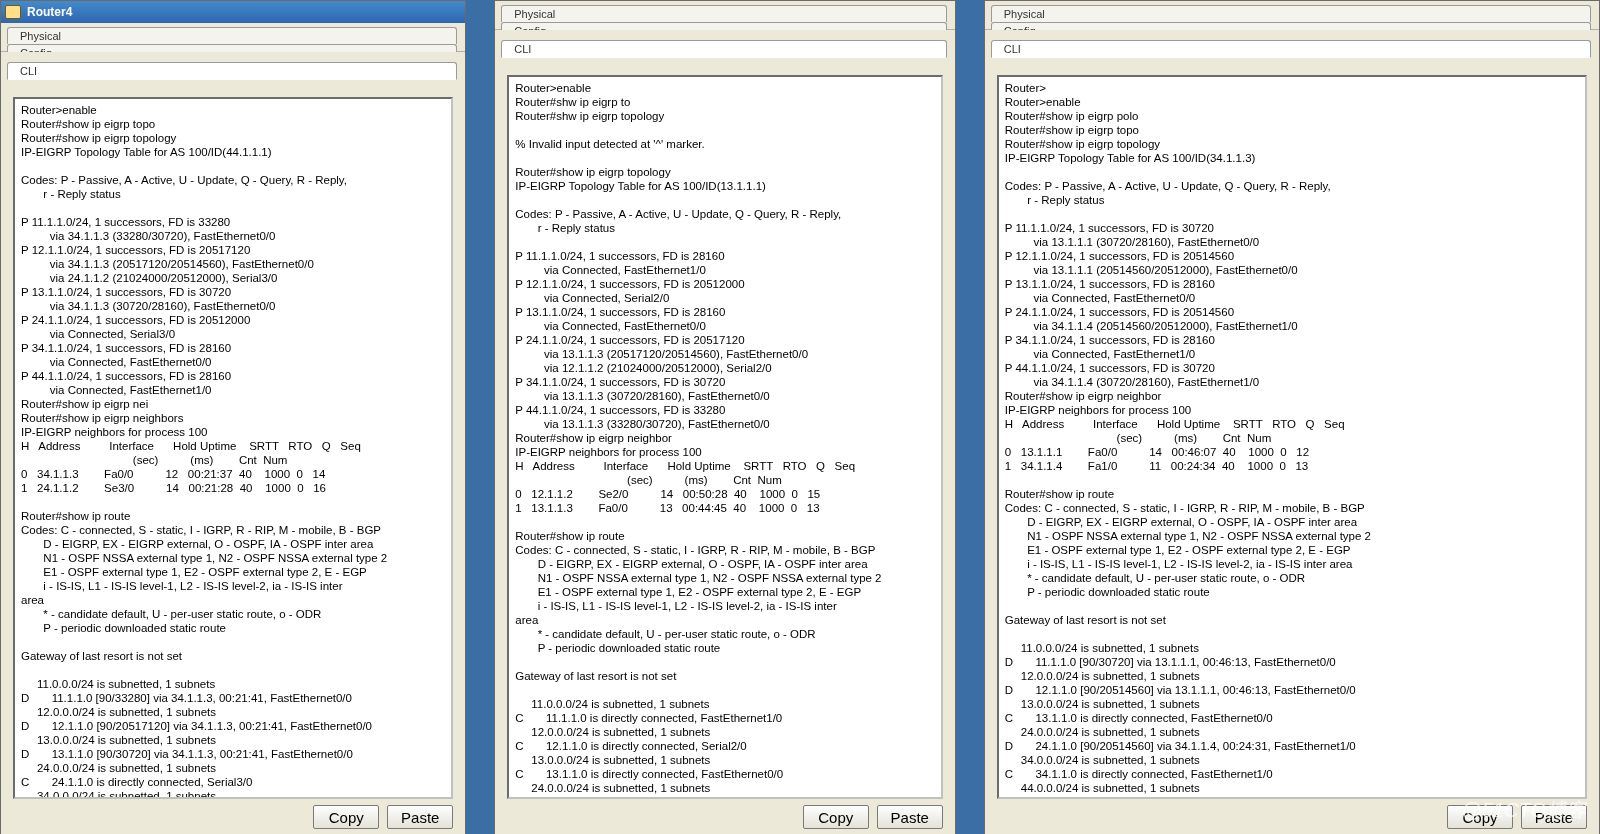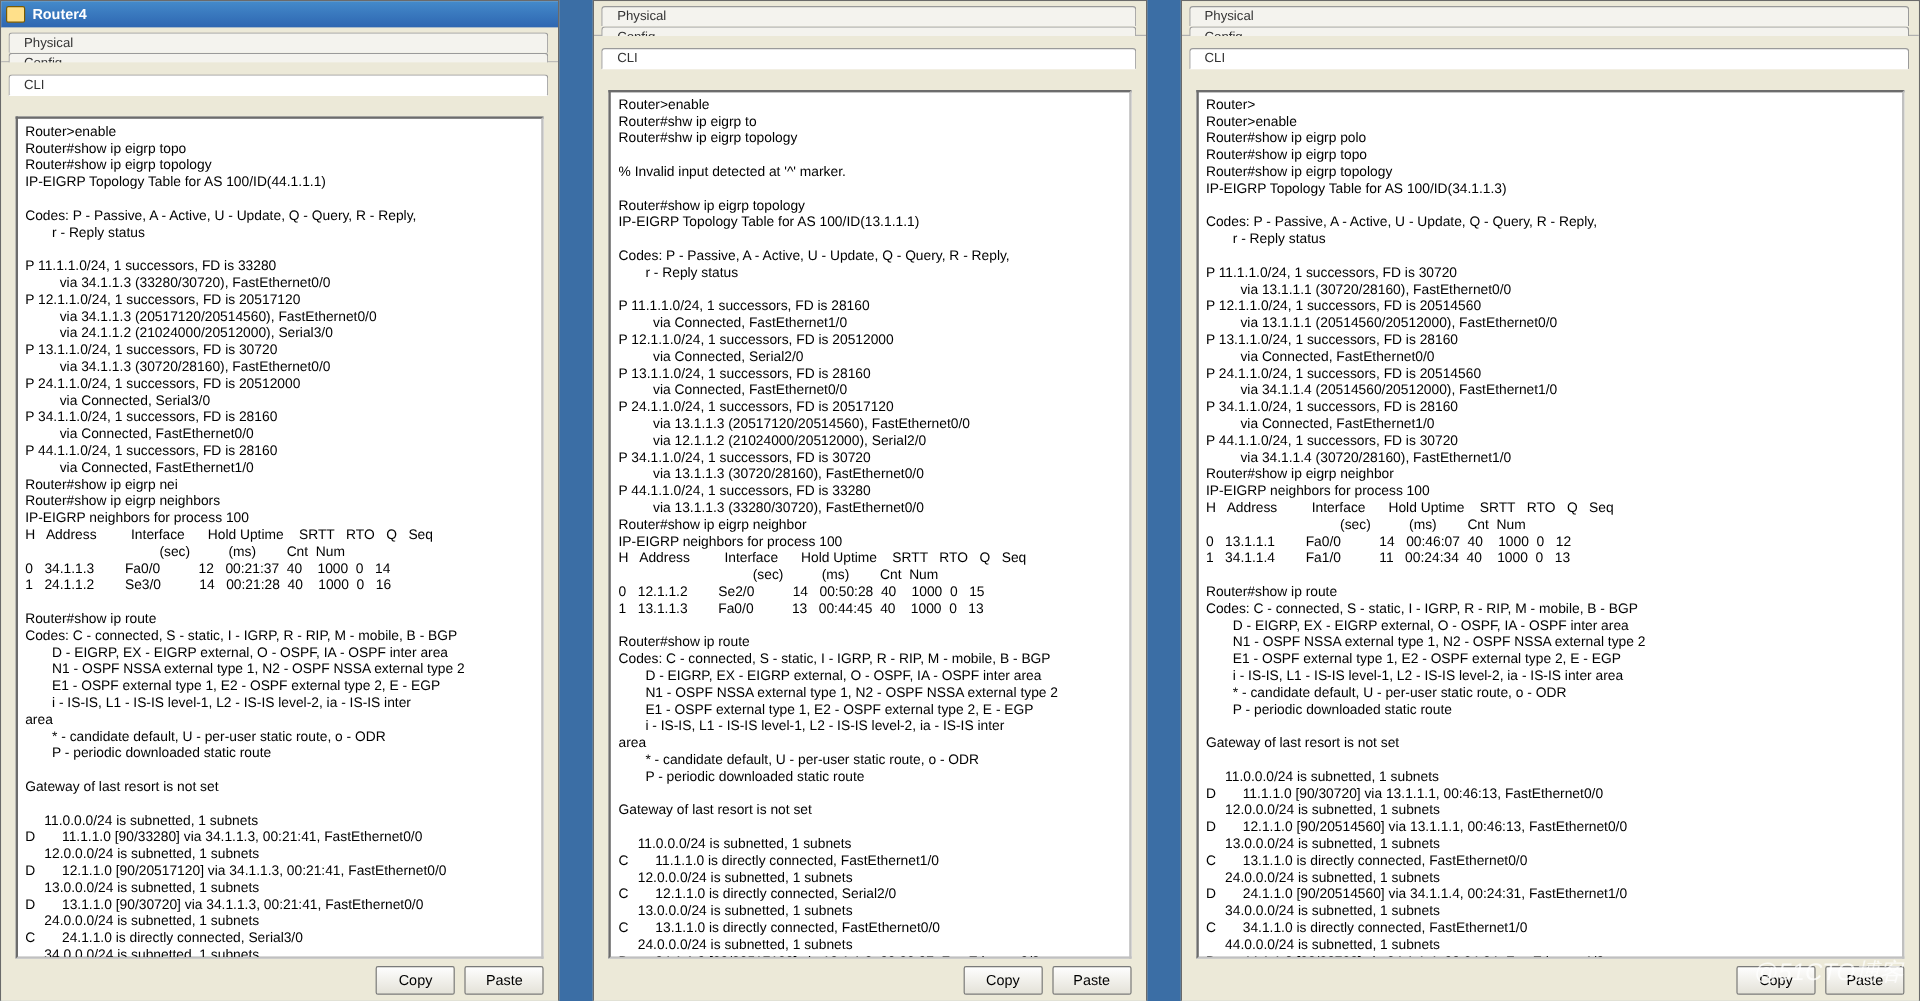--- a/index.html
+++ b/index.html
@@ -14,21 +14,21 @@
   .winbtns{display:flex;gap:2px;}
   .winbtn{width:18px;height:16px;background:#d6e4f8;border:1px solid #2a4d80;border-radius:2px;display:flex;align-items:center;justify-content:center;font-size:10px;color:#1b3a63;}
   .tabs{display:flex;height:24px;padding:4px 6px 0 6px;background:#ece9d8;border-bottom:1px solid #b0b0b0;flex-direction:column;}
   .tab{border:1px solid #9a9a9a;border-bottom:none;background:#f4f3ee;border-radius:3px 3px 0 0;padding:2px 12px;margin-right:2px;color:#333;font-size:11px;cursor:pointer;}
   .tab.active{background:#fff;border-bottom:1px solid #fff;position:relative;top:1px;font-weight:normal;}
   .body{flex:1;display:flex;flex-direction:column;background:#ece9d8;padding:6px 12px 6px 12px;min-height:0;}
   .panel-title{text-align:center;font-family:Georgia,"Times New Roman",serif;font-size:15px;color:#1d4ed8;margin:6px 0 16px 0;}
   .cli-frame{flex:1;border:2px inset #c0c0c0;background:#fff;overflow:hidden;min-height:0;}
   .cli{width:100%;height:100%;overflow:auto;white-space:pre;font-family:Liberation Sans, sans-serif;font-size:11.5px;line-height:14px;color:#000;padding:4px 6px;box-sizing:border-box;}
   .btnrow{display:flex;justify-content:flex-end;gap:8px;padding:6px 0 0 0;}
-  .btn{min-width:64px;height:22px;border:1px solid #7a7a7a;border-radius:2px;background:linear-gradient(#fefefe,#e4e2d8);font-size:12px;display:flex;align-items:center;justify-content:center;cursor:pointer;}
+  .btn{min-width:64px;height:22px;border:1px solid #7a7a7a;border-radius:2px;background:linear-gradient(#fefefe,#e4e2d8);font-size:15px;display:flex;align-items:center;justify-content:center;cursor:pointer;}
   .watermark{position:fixed;right:14px;bottom:10px;color:rgba(255,255,255,0.75);font-size:20px;font-style:italic;pointer-events:none;}
 </style>
 </head>
 <body>
 
 <div class="desktop">
 
   <div class="window w4">
     <div class="titlebar">
       <div class="router-icon"></div>

